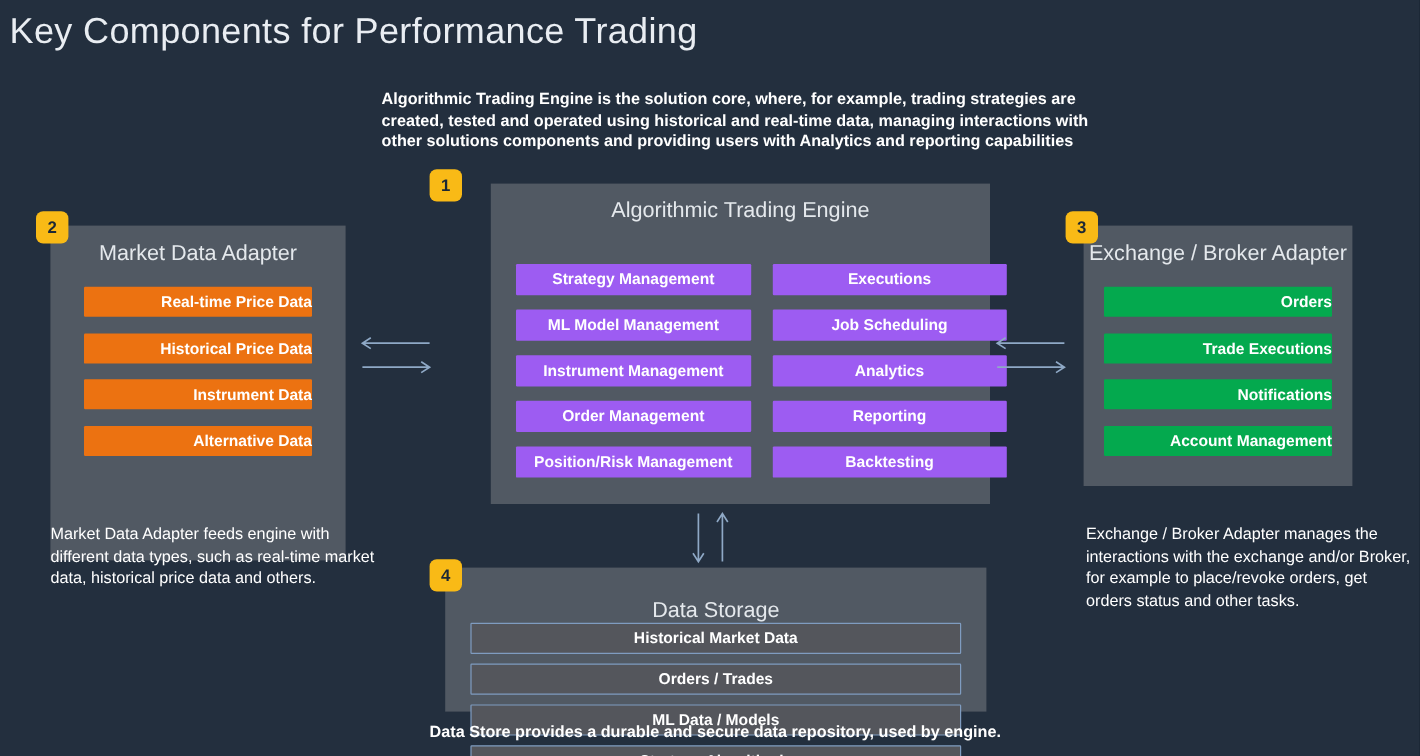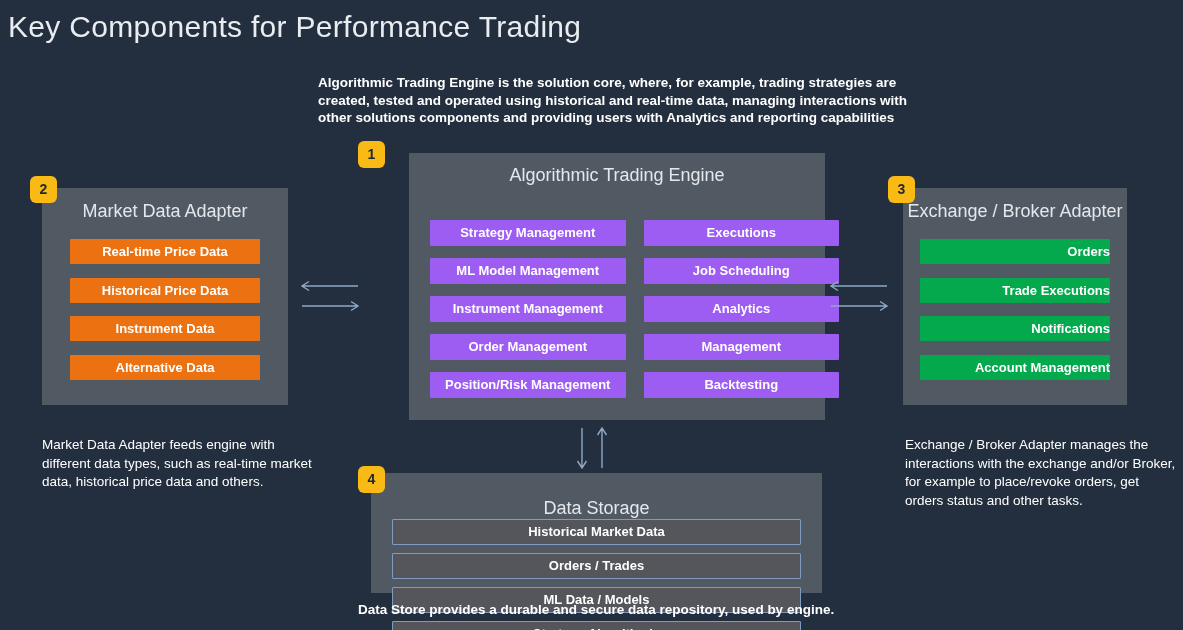--- a/index.html
+++ b/index.html
@@ -61,30 +61,30 @@
     height: 26px;
     line-height: 26px;
     text-align: center;
     font-size: 13px;
     font-weight: 700;
     color: var(--text);
     border-radius: 1px;
     white-space: nowrap;
   }
   .chip.purple { background: var(--purple); }
-  .chip.orange { background: var(--orange); height: 25px; line-height: 25px; }
+  .chip.orange { background: var(--orange); height: 25px; line-height: 25px; text-align: right; }
   .chip.green  { background: var(--green);  height: 25px; line-height: 25px; text-align: right; }
   .chip.storage {
     background: var(--storageChipBg);
     border: 1px solid var(--storageChipBorder);
     height: 26px; line-height: 24px;
   }
 
   
-  .market-panel  { left: 42px;  top: 188px; width: 246px; height: 217px; }
+  .market-panel  { left: 42px;  top: 188px; width: 246px; height: 279px; }
   .broker-panel  { left: 903px; top: 188px; width: 224px; height: 217px; }
   .side-title { padding-top: 13px; }
   .side-items {
     position: absolute;
     left: 50%; transform: translateX(-50%);
     top: 51px;
     width: 190px;
     display: flex;
     flex-direction: column;
     gap: 13.5px;
@@ -174,21 +174,21 @@
         <div class="chip purple">Strategy Management</div>
         <div class="chip purple">ML Model Management</div>
         <div class="chip purple">Instrument Management</div>
         <div class="chip purple">Order Management</div>
         <div class="chip purple">Position/Risk Management</div>
       </div>
       <div class="engine-col">
         <div class="chip purple">Executions</div>
         <div class="chip purple">Job Scheduling</div>
         <div class="chip purple">Analytics</div>
-        <div class="chip purple">Management</div>
+        <div class="chip purple">Reporting</div>
         <div class="chip purple">Backtesting</div>
       </div>
     </div>
   </div>
 
   <div class="panel market-panel">
     <div class="panel-title side-title">Market Data Adapter</div>
     <div class="side-items">
       <div class="chip orange">Real-time Price Data</div>
       <div class="chip orange">Historical Price Data</div>

